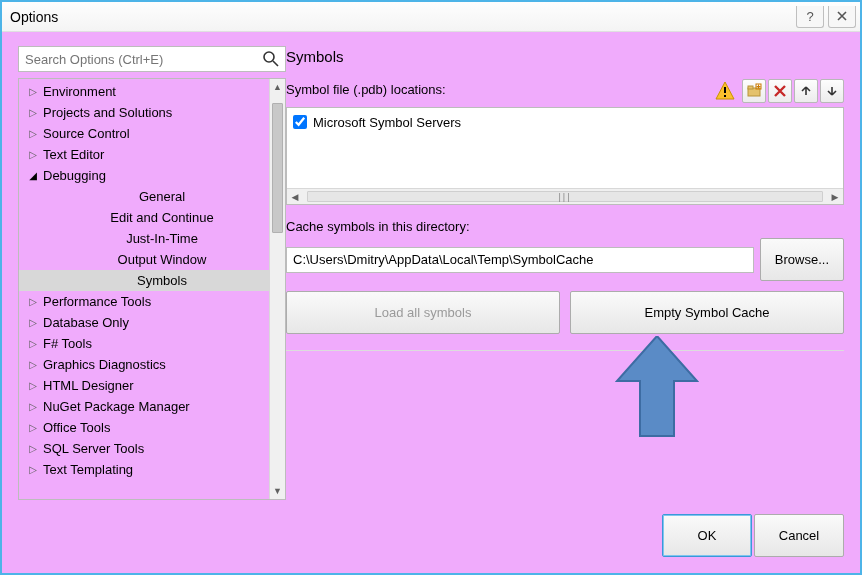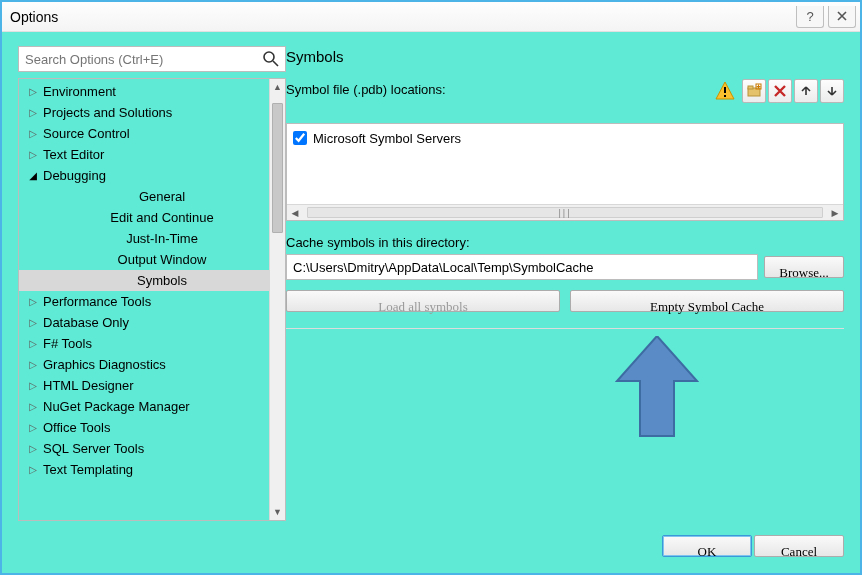--- a/index.html
+++ b/index.html
@@ -7,21 +7,21 @@
     margin: 0;
     font-family: "Segoe UI", Tahoma, sans-serif;
     font-size: 13px;
     background: #fff;
     color: #000;
   }
   .window {
     width: 862px;
     height: 575px;
     border: 2px solid #4db4e8;
-    background: #5eead4;
+    background: #f0abfc;
     position: relative;
     display: flex;
     flex-direction: column;
   }
   .titlebar {
     height: 30px;
     display: flex;
     align-items: center;
     justify-content: space-between;
     padding: 0 0 0 8px;
@@ -157,21 +157,21 @@
   }
   .warn-icon {
     width: 22px; height: 22px;
     display:flex;align-items:center;justify-content:center;
     margin-right: 4px;
     color: #fff;
   }
   .loc-header {
     display:flex;
     align-items:center;
-    margin-bottom: 20px;
+    margin-bottom: 4px;
   }
   .listbox {
     height: 98px;
     border: 1px solid #bcbcbc;
     background:#fff;
     position: relative;
     overflow: hidden;
   }
   .listbox-content {
     padding: 4px 6px;
@@ -207,25 +207,25 @@
   }
   .text-input {
     flex:1;
     height: 26px;
     border:1px solid #bcbcbc;
     padding: 3px 6px;
     font-family:inherit;
     font-size:13px;
   }
   .btn {
-    height: 22px;
+    height: 43px;
     padding: 8px 14px;
     border:1px solid #acacac;
     background: linear-gradient(#fafafa,#e7e7e7);
-    font-family:Liberation Serif, serif;
+    font-family:Liberation Sans, sans-serif;
     font-size:13px;
     border-radius:2px;
     min-width: 80px;
     cursor: default;
   }
   .btn.wide { flex:1; min-width: 160px; }
   .btn:disabled { color:#9a9a9a; }
   .btn.primary {
     border-color:#3a99d8;
     box-shadow: 0 0 0 1px #7fc4ef inset;

